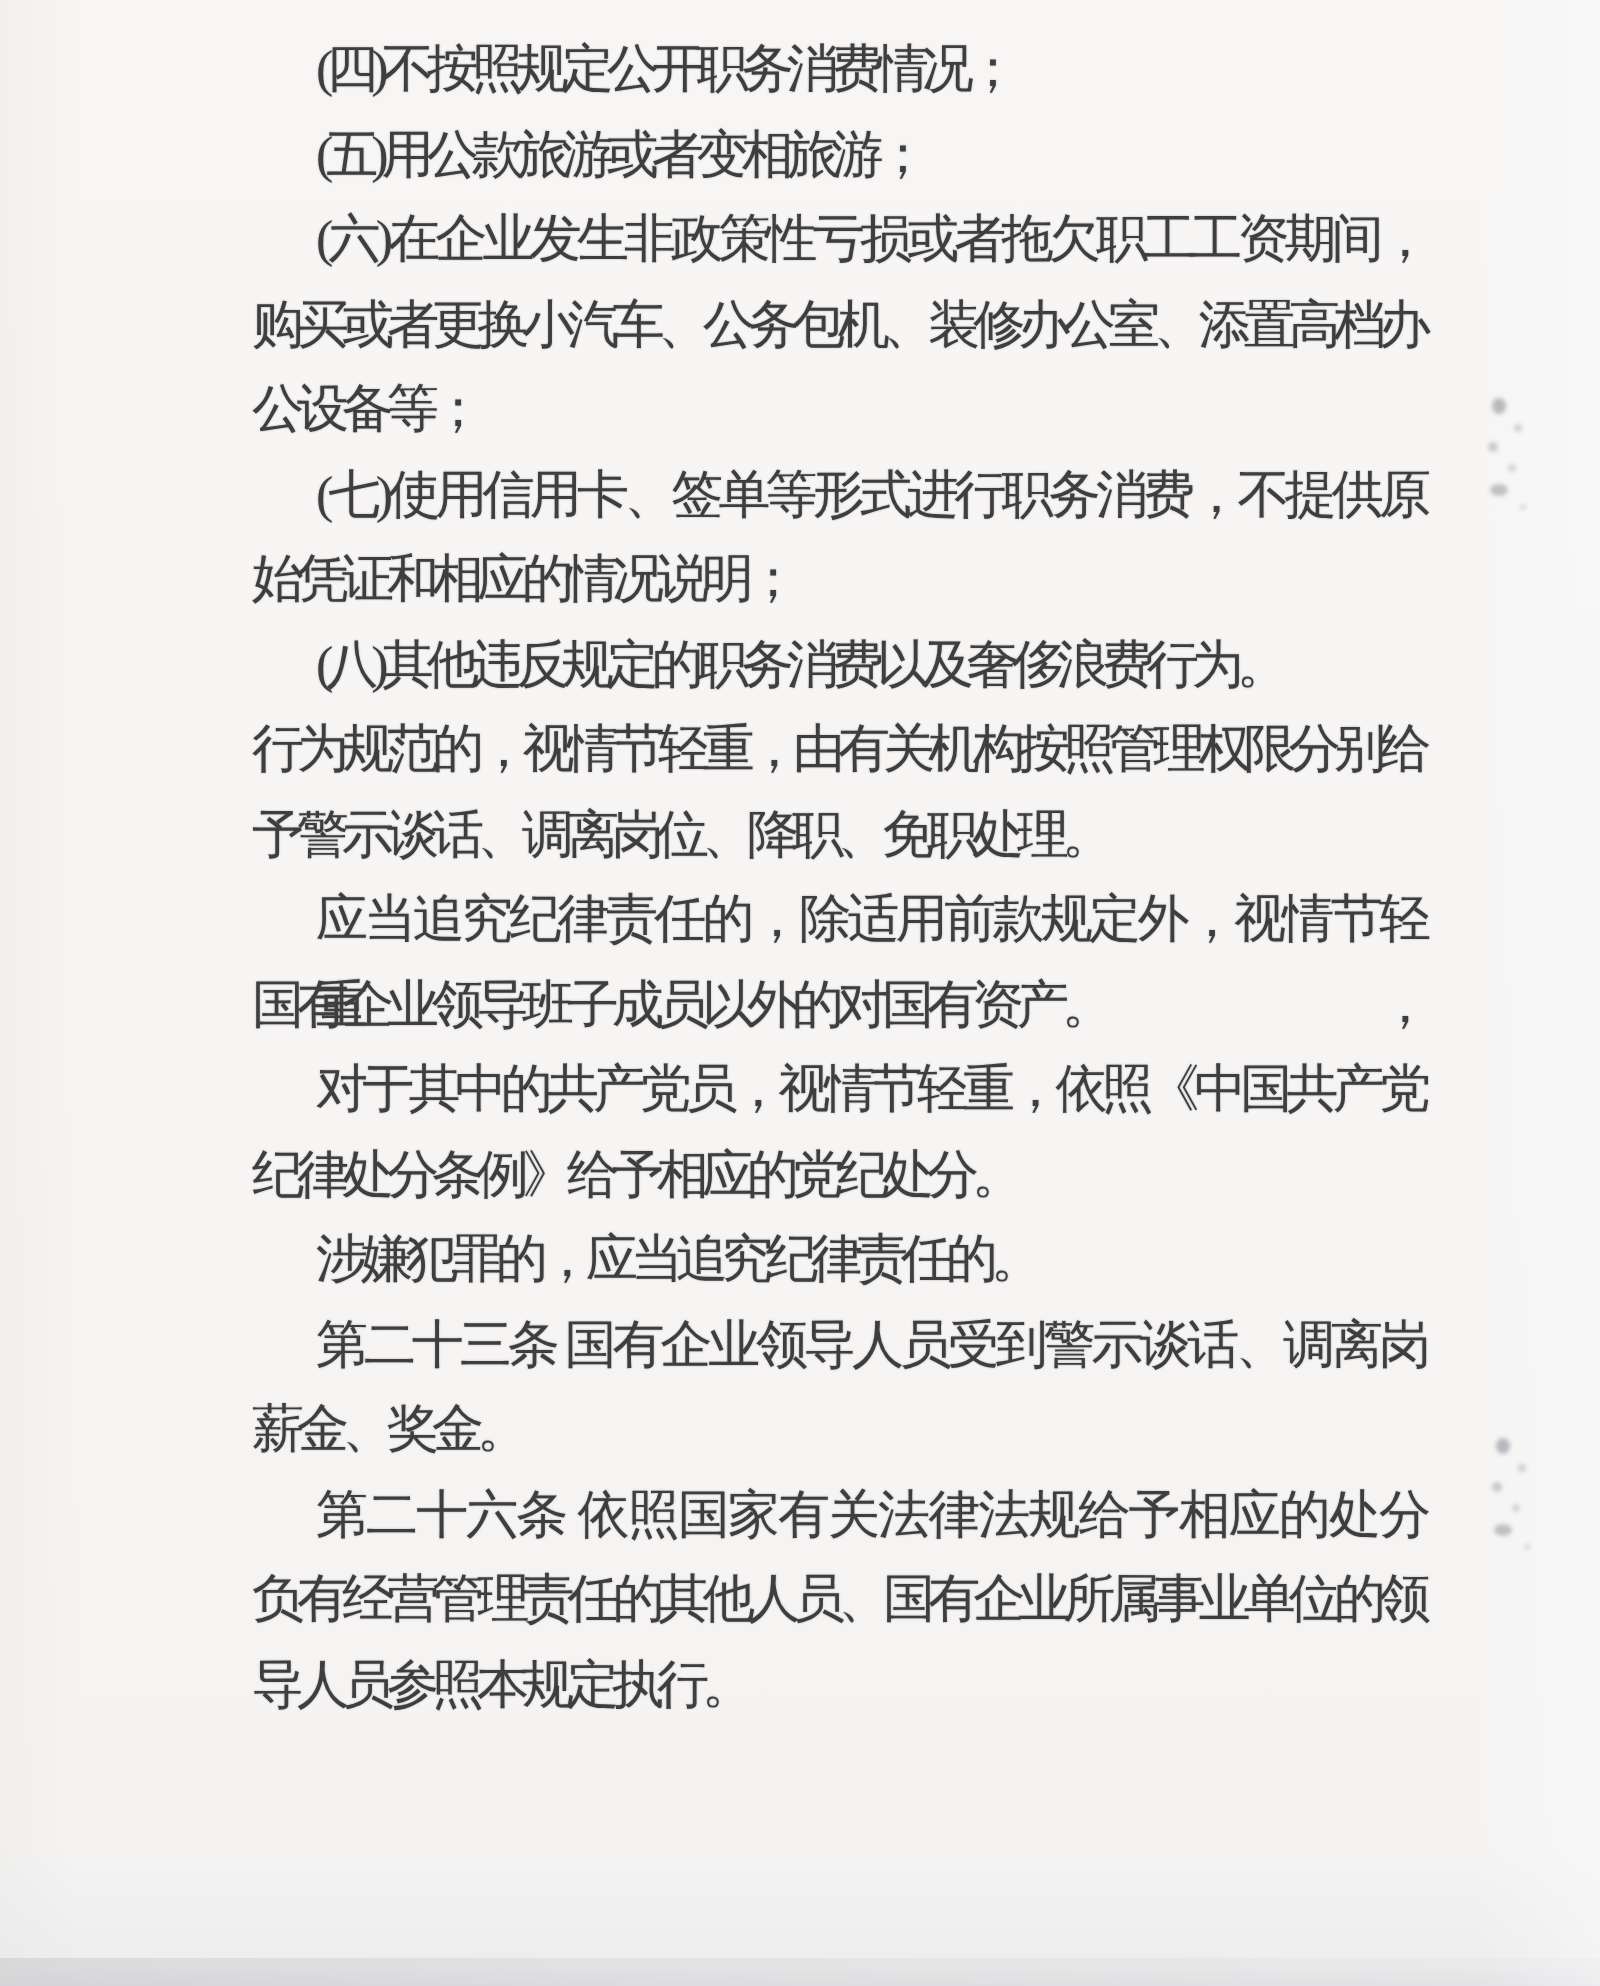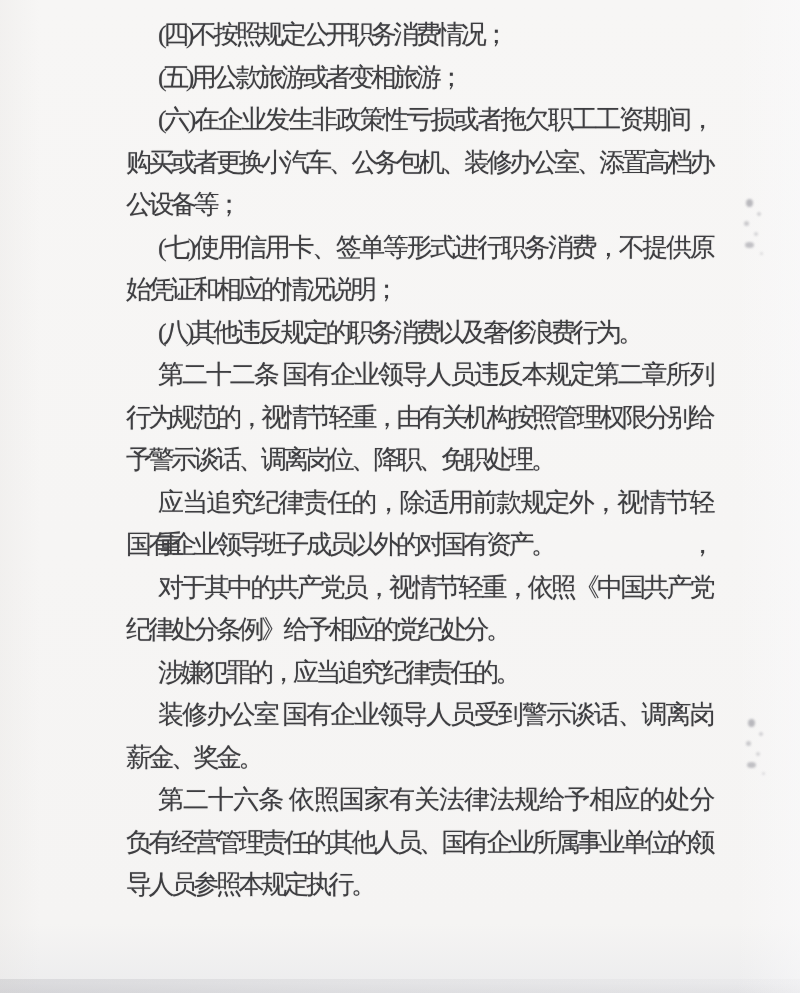--- a/index.html
+++ b/index.html
@@ -81,29 +81,28 @@
 
   <div class="doc-body">
     <div class="ln indent">(四)不按照规定公开职务消费情况；</div>
     <div class="ln indent">(五)用公款旅游或者变相旅游；</div>
     <div class="ln indent fill">(六)在企业发生非政策性亏损或者拖欠职工工资期间，</div>
     <div class="ln fill">购买或者更换小汽车、公务包机、装修办公室、添置高档办</div>
     <div class="ln">公设备等；</div>
     <div class="ln indent fill">(七)使用信用卡、签单等形式进行职务消费，不提供原</div>
     <div class="ln">始凭证和相应的情况说明；</div>
     <div class="ln indent">(八)其他违反规定的职务消费以及奢侈浪费行为。</div>
-    <div class="ln indent fill">第二十二条 国有企业领导人员违反本规定第二章所列</div>
     <div class="ln fill">行为规范的，视情节轻重，由有关机构按照管理权限分别给</div>
     <div class="ln">予警示谈话、调离岗位、降职、免职处理。</div>
     <div class="ln indent fill">应当追究纪律责任的，除适用前款规定外，视情节轻重，</div>
     <div class="ln">国有企业领导班子成员以外的对国有资产。</div>
     <div class="ln indent fill">对于其中的共产党员，视情节轻重，依照《中国共产党</div>
     <div class="ln">纪律处分条例》给予相应的党纪处分。</div>
     <div class="ln indent">涉嫌犯罪的，应当追究纪律责任的。</div>
-    <div class="ln indent fill">装修办公室 国有企业领导人员受到警示谈话、调离岗</div>
+    <div class="ln indent fill">第二十三条 国有企业领导人员受到警示谈话、调离岗</div>
     <div class="ln">薪金、奖金。</div>
     <div class="ln indent fill">第二十六条 依照国家有关法律法规给予相应的处分</div>
     <div class="ln fill">负有经营管理责任的其他人员、国有企业所属事业单位的领</div>
     <div class="ln">导人员参照本规定执行。</div>
   </div>
 
   <div class="smudge smudge-top">
     <i></i>
       <i></i>
       <i></i>

